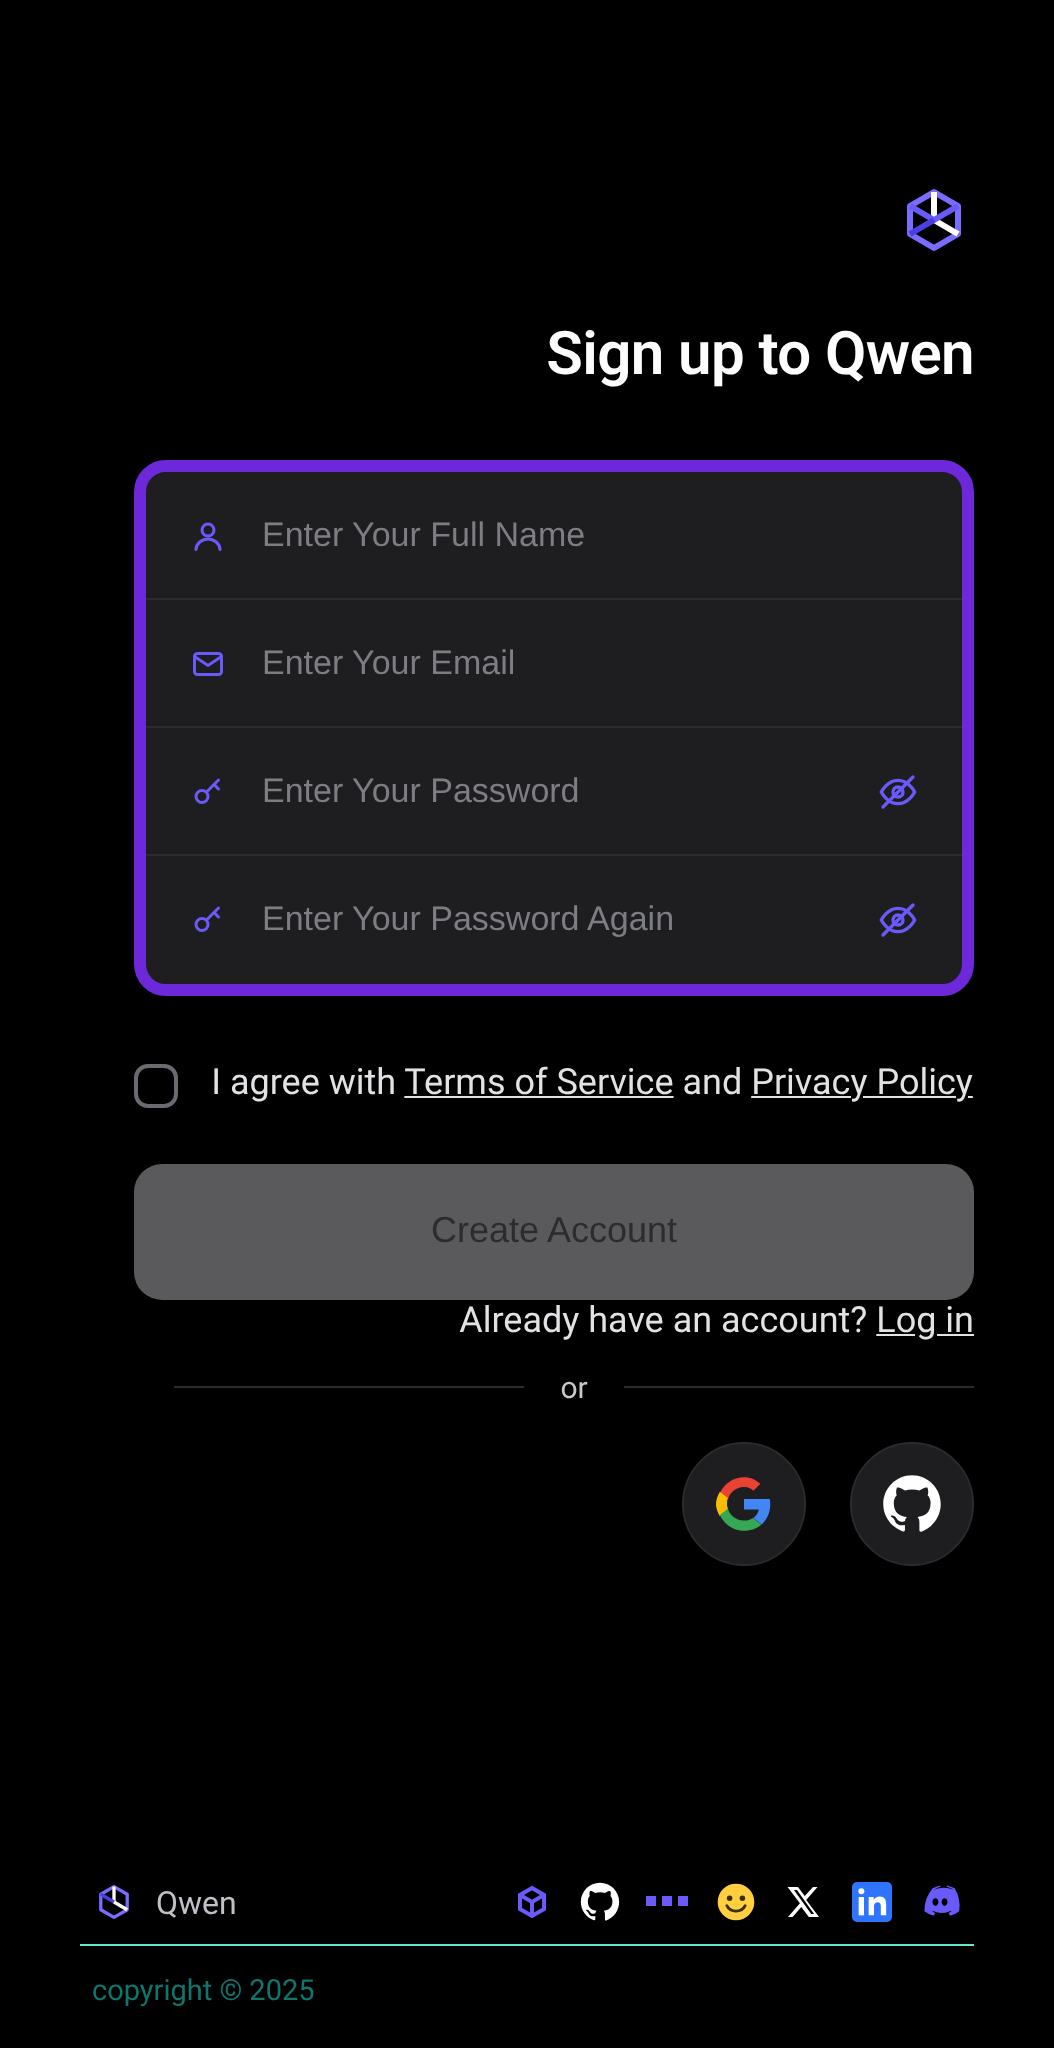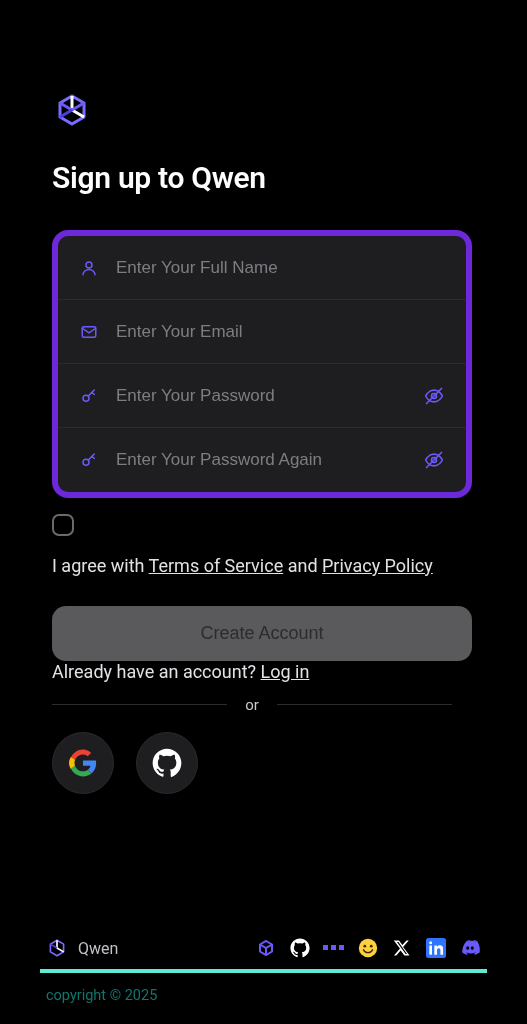--- a/index.html
+++ b/index.html
@@ -1,41 +1,41 @@
 <!DOCTYPE html>
 <html><head>
 <meta charset="utf-8">
 <style>
   * { box-sizing: border-box; margin: 0; padding: 0; }
   html, body { width: 527px; height: 1024px; background:#000; color:#e9e9ec; font-family: -apple-system, BlinkMacSystemFont, "Segoe UI", Roboto, Helvetica, Arial, sans-serif; }
   body { display:flex; flex-direction:column; }
-  .main { flex:1; display:flex; flex-direction:column; align-items:flex-start; padding: 90px 52px 0; }
+  .main { flex:1; display:flex; flex-direction:column; align-items:flex-end; padding: 90px 40px 0; }
   .logo { width:40px; height:40px; margin-bottom:30px; display:flex; align-items:center; justify-content:center;}
   h1.title { font-size:30px; font-weight:600; color:#fdfdfe; margin-bottom:35px; letter-spacing:-0.3px;}
   .form { width:420px; background:#1e1e20; border:6px solid #6d28d9; border-radius:16px; overflow:hidden;}
   .field { display:flex; align-items:center; height:64px; padding:0 22px; border-bottom:1px solid #2c2c2e; gap:18px;}
   .field:last-child { border-bottom:none;}
   .field svg.ficon { width:18px; height:18px; flex-shrink:0; }
   .field input { flex:1; background:transparent; border:none; outline:none; color:#e9e9ec; font-size:17px; }
   .field input::placeholder { color:#7d7d84; }
   .eye { width:20px; height:20px; flex-shrink:0; cursor:pointer;}
-  .consent { display:flex; align-items:flex-start; gap:16px; width:420px; margin-top:12px;flex-direction:column; }
+  .consent { display:flex; align-items:flex-start; gap:16px; width:420px; margin-top:30px; }
   .chk { width:22px; height:22px; border:2px solid #6a6a70; border-radius:7px; flex-shrink:0; margin-top:4px; cursor:pointer;}
   .consent-text { flex:1; text-align:center; font-size:18px; line-height:1.55; color:#e2e2e5;}
   .consent-text .u { text-decoration:underline; cursor:pointer;}
-  .create-btn { width:420px; height:55px; margin-top:26px; border-radius:14px; border:none; background:#5a5a5c; color:#2c2c2e; font-size:18px; font-weight:500; cursor:pointer;}
+  .create-btn { width:420px; height:68px; margin-top:26px; border-radius:14px; border:none; background:#5a5a5c; color:#2c2c2e; font-size:18px; font-weight:500; cursor:pointer;}
   .login-line { font-size:18px; color:#e2e2e5;}
   .login-line .u { text-decoration:underline; cursor:pointer;}
   .divider { display:flex; align-items:center; width:400px; margin-top:14px; gap:18px;}
   .divider .line { flex:1; height:1px; background:#2c2c2e;}
   .divider span { font-size:15px; color:#c9c9cc;}
   .social { display:flex; gap:22px; margin-top:18px;}
   .sbtn { width:62px; height:62px; border-radius:50%; background:#1e1e20; border:1px solid #2a2a2c; display:flex; align-items:center; justify-content:center; cursor:pointer;}
   .footer { padding: 0 40px 20px;}
-  .frow1 { display:flex; align-items:center; justify-content:space-between; padding:10px 6px; border-bottom:4px solid #5eead4;}
+  .frow1 { display:flex; align-items:center; justify-content:space-between; padding:10px 6px; border-bottom:1px solid #5eead4;}
   .brand { display:flex; align-items:center; gap:10px; color:#c0c0c6; font-size:16px;}
   .brand svg{width:22px;height:22px;}
   .flinks { display:flex; align-items:center; gap:12px;}
   .flinks .fi { width:22px; height:22px; display:flex; align-items:center; justify-content:center; cursor:pointer;}
   .frow2 { display:flex; justify-content:space-between; padding:14px 6px 0; color:#0f766e; font-size:14.5px;}
 </style>
 </head>
 <body>
 
 <div class="main">

